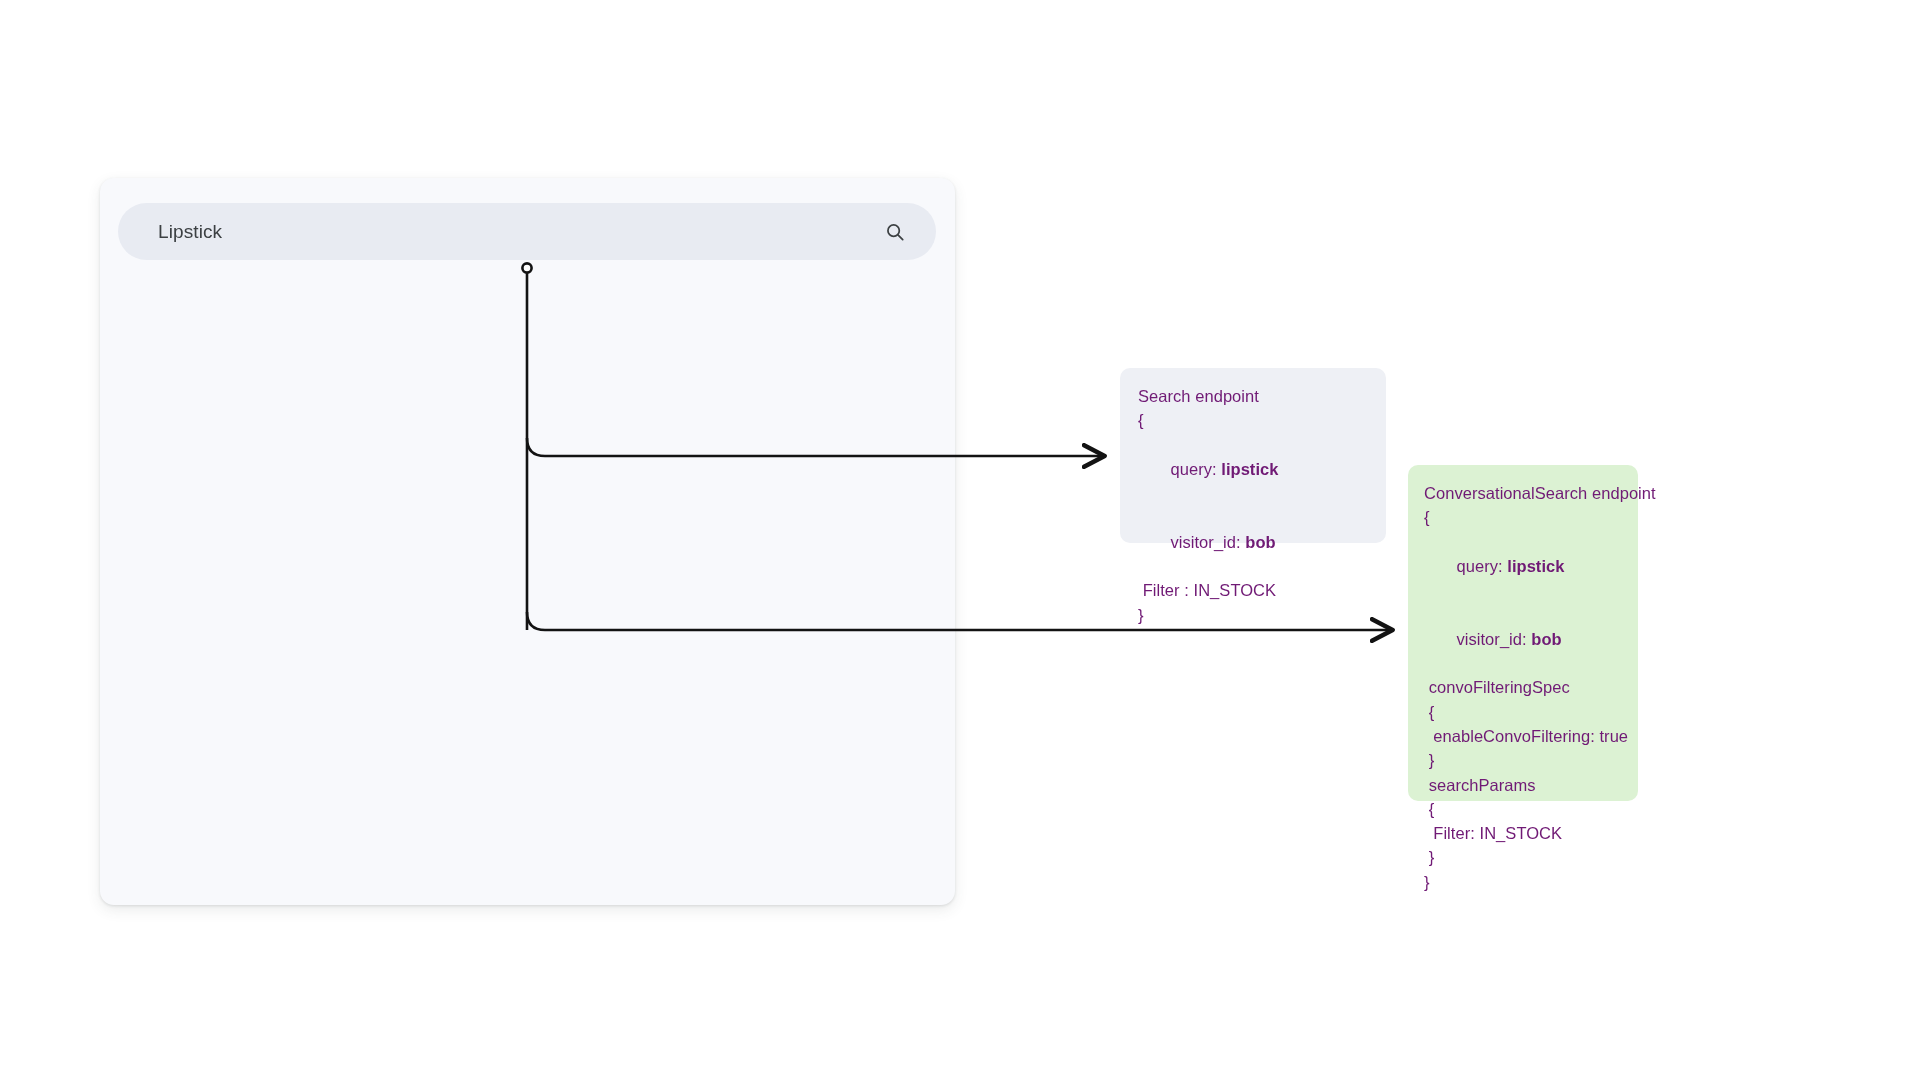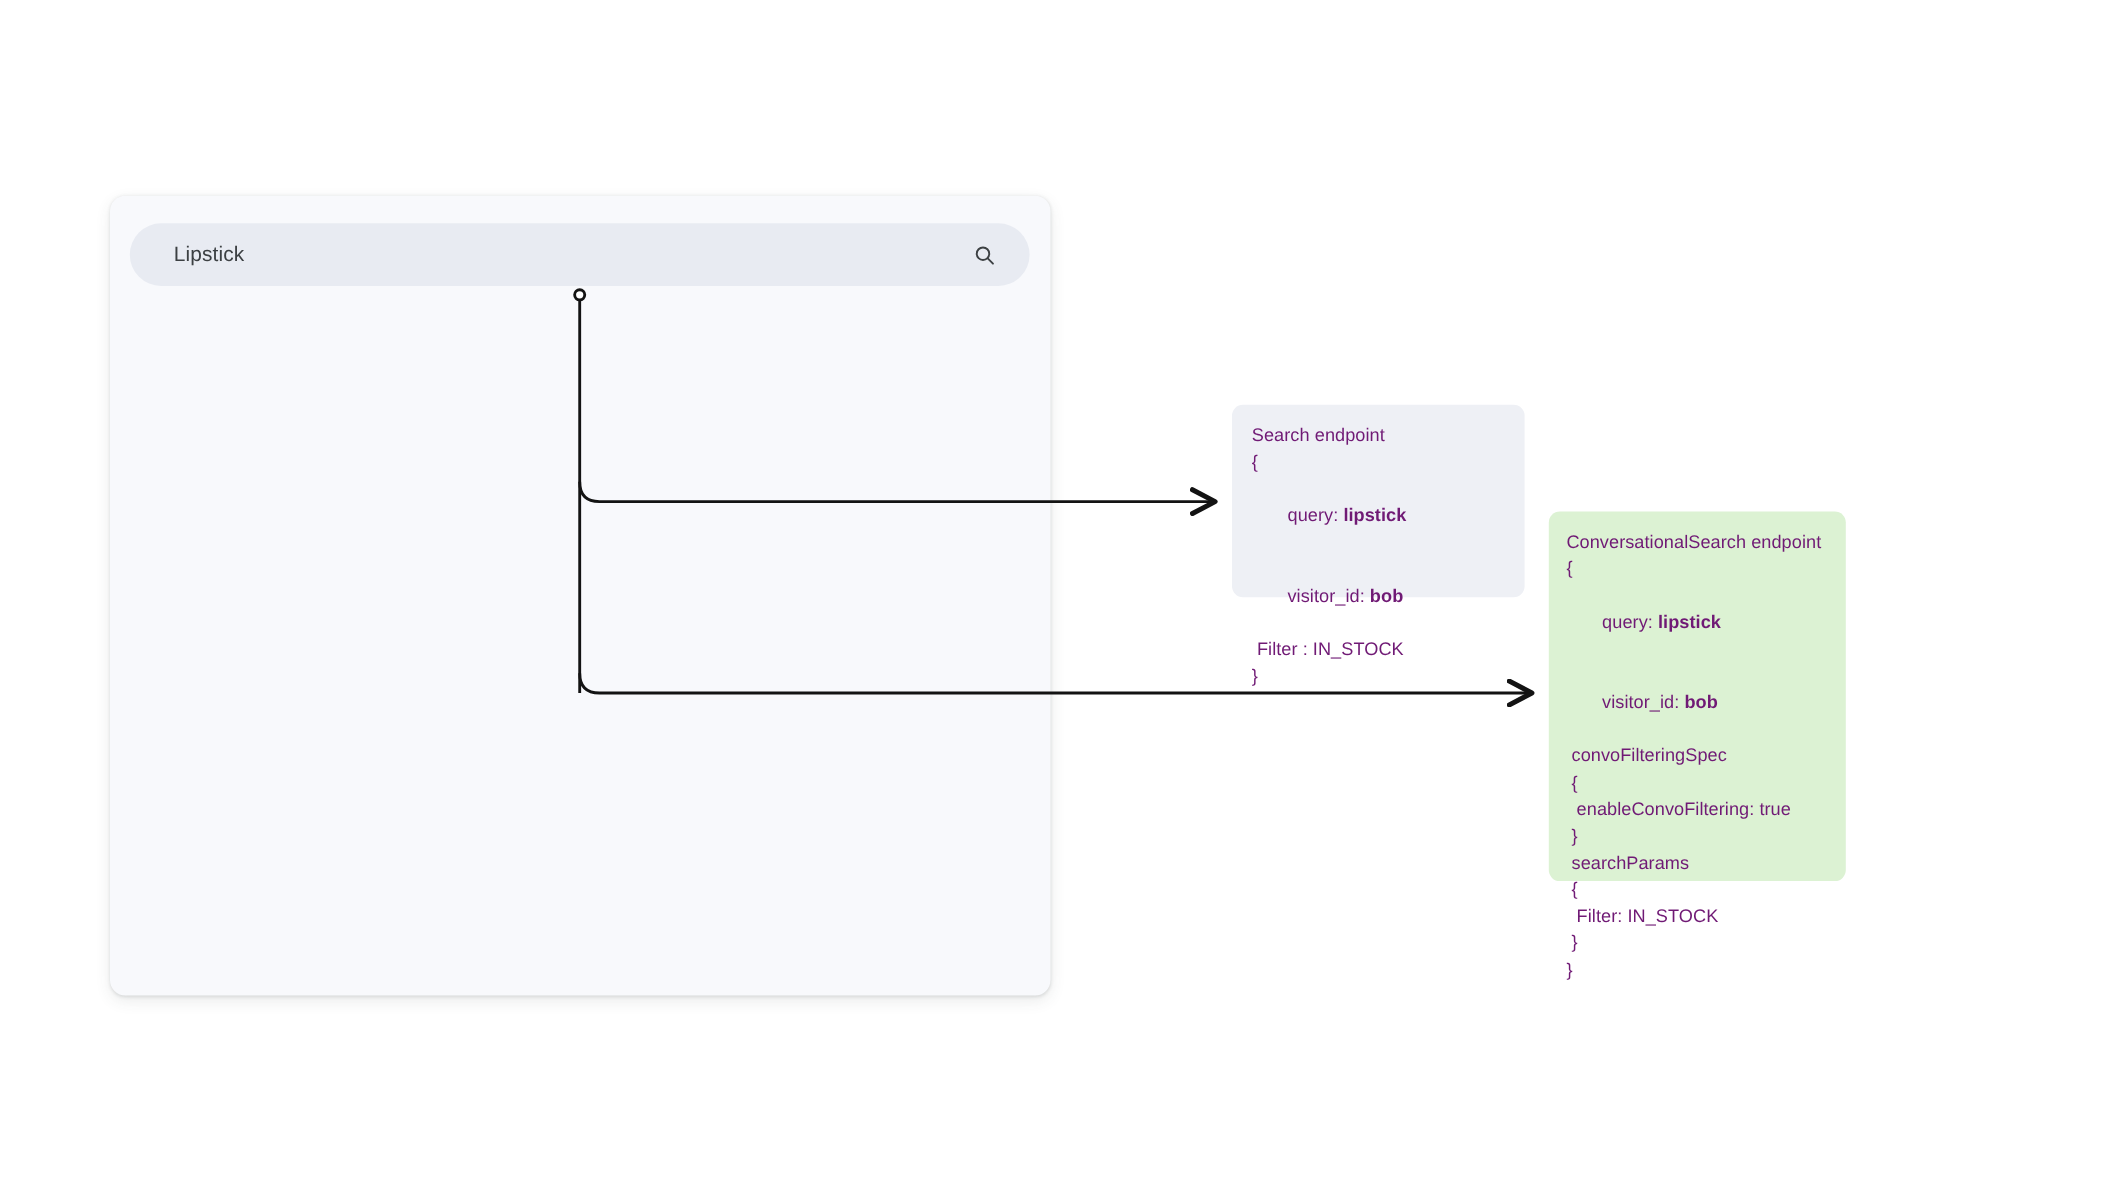--- a/index.html
+++ b/index.html
@@ -92,21 +92,21 @@
     top: 368px;
     width: 266px;
     height: 175px;
     background: #eef0f5;
     padding: 16px 18px 16px 18px;
   }
 
   .box-convo {
     left: 1408px;
     top: 465px;
-    width: 270px;
+    width: 230px;
     height: 336px;
     background: #dcf2d3;
     padding: 16px 18px 16px 16px;
   }
 
   .code-line {
     font-size: 16.5px;
     line-height: 24.3px;
     color: #701a75;
     white-space: pre;

